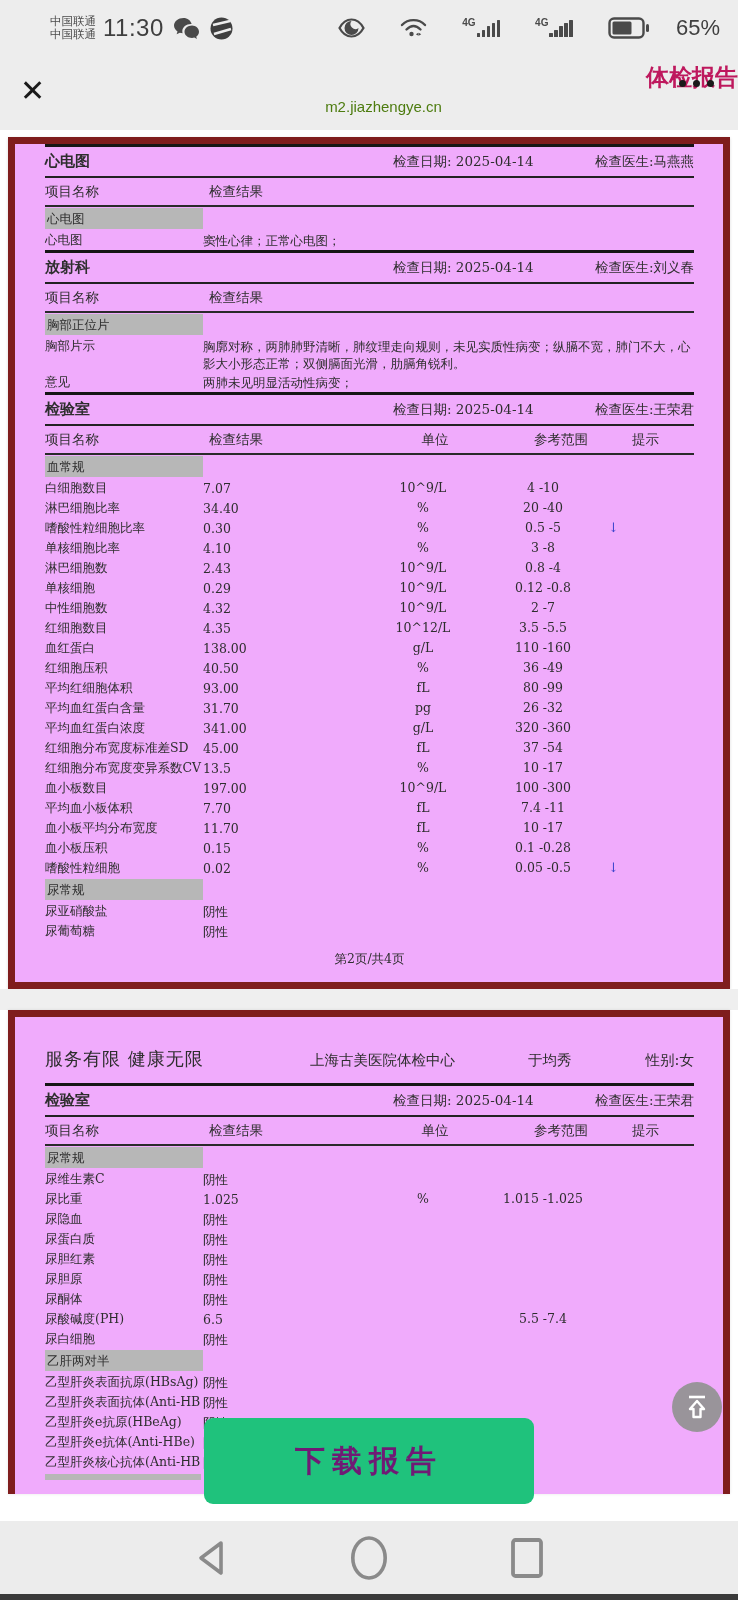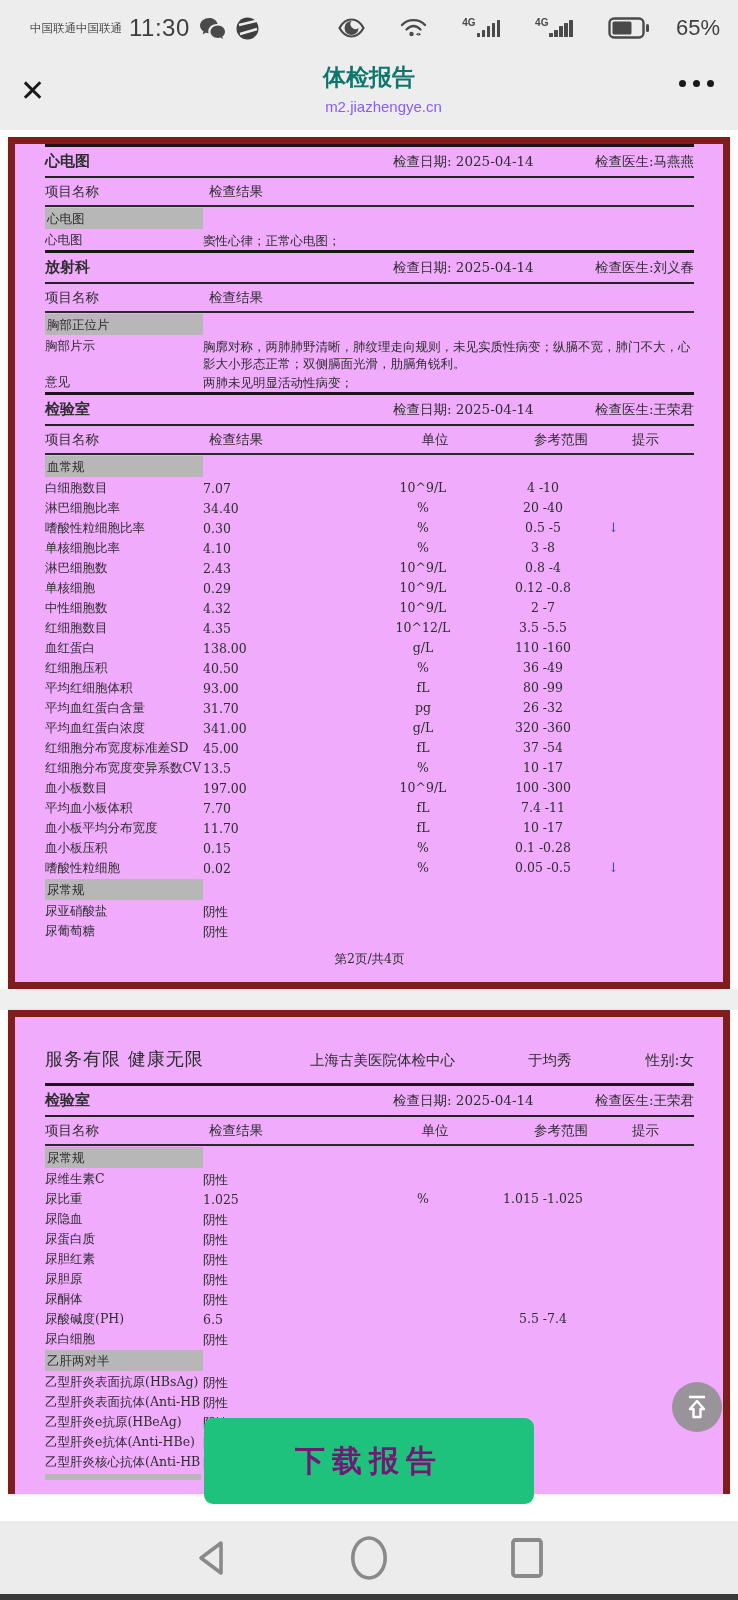--- a/index.html
+++ b/index.html
@@ -2,35 +2,35 @@
 <html><head>
 <meta charset="utf-8">
 <style>
   html,body{margin:0;padding:0;}
   body{width:738px;height:1600px;position:relative;overflow:hidden;background:#fff;
        font-family:"Liberation Sans",sans-serif;-webkit-font-smoothing:antialiased;}
 
   
   .statusbar{position:absolute;top:0;left:0;right:0;height:56px;background:#ededed;
              display:flex;align-items:center;padding:0 18px;box-sizing:border-box;color:#3f3f3f;}
-  .carrier{display:flex;font-size:11.5px;line-height:13px;color:#4a4a4a;margin-left:12px;}
+  .carrier{display:flex;flex-direction:column;font-size:11.5px;line-height:13px;color:#4a4a4a;margin-left:32px;}
   .sb-time{font-size:24px;margin-left:7px;letter-spacing:.5px;}
   .sb-ic{margin-left:9px;display:flex;align-items:center;}
   .sb-right{margin-left:auto;display:flex;align-items:center;gap:26px;}
   .sb-batt{font-size:22px;color:#3f3f3f;}
   .bars{display:flex;align-items:flex-end;gap:1.5px;}
   .bars i{width:3.5px;background:#4a4a4a;border-radius:.5px;display:block;}
   .fourg{font-size:10px;font-weight:bold;color:#4a4a4a;transform:translateY(-6px);margin-right:1px;}
 
   
   .navheader{position:absolute;top:56px;left:0;right:0;height:74px;background:#ededed;}
   .nh-close{position:absolute;left:20px;top:20px;width:32px;height:32px;font-size:30px;line-height:30px;
             color:#1a1a1a;font-weight:300;cursor:pointer;}
-  .nh-title{position:absolute;left:0;right:0;top:6px;text-align:center;font-size:23px;font-weight:bold;color:#0f766e;}
-  .nh-url{position:absolute;left:0;right:0;top:42px;text-align:center;font-size:15px;color:#8b5cf6;margin-left:29px;}
+  .nh-title{position:absolute;left:0;right:0;top:6px;text-align:right;font-size:23px;font-weight:bold;color:#be185d;}
+  .nh-url{position:absolute;left:0;right:0;top:42px;text-align:center;font-size:15px;color:#4d7c0f;margin-left:29px;}
   .nh-more{position:absolute;right:24px;top:24px;display:flex;gap:7px;cursor:pointer;}
   .nh-more b{width:7px;height:7px;border-radius:50%;background:#1a1a1a;}
 
   
   .content{position:absolute;top:130px;left:0;right:0;bottom:0;background:#fff;}
   .card{margin:7px 8px 0;background:#f0abfc;border:7px solid #7f1d1d;box-shadow:0 1px 3px rgba(0,0,0,.14);
         padding:0 29px 14px 30px;font-family:"DejaVu Serif","Liberation Serif",serif;color:#2e2e2e;}
   .page-gap{height:21px;background:#efefef;}
   .card2{margin-top:0;border-bottom:none;box-shadow:0 0 3px rgba(0,0,0,.10);}
 

